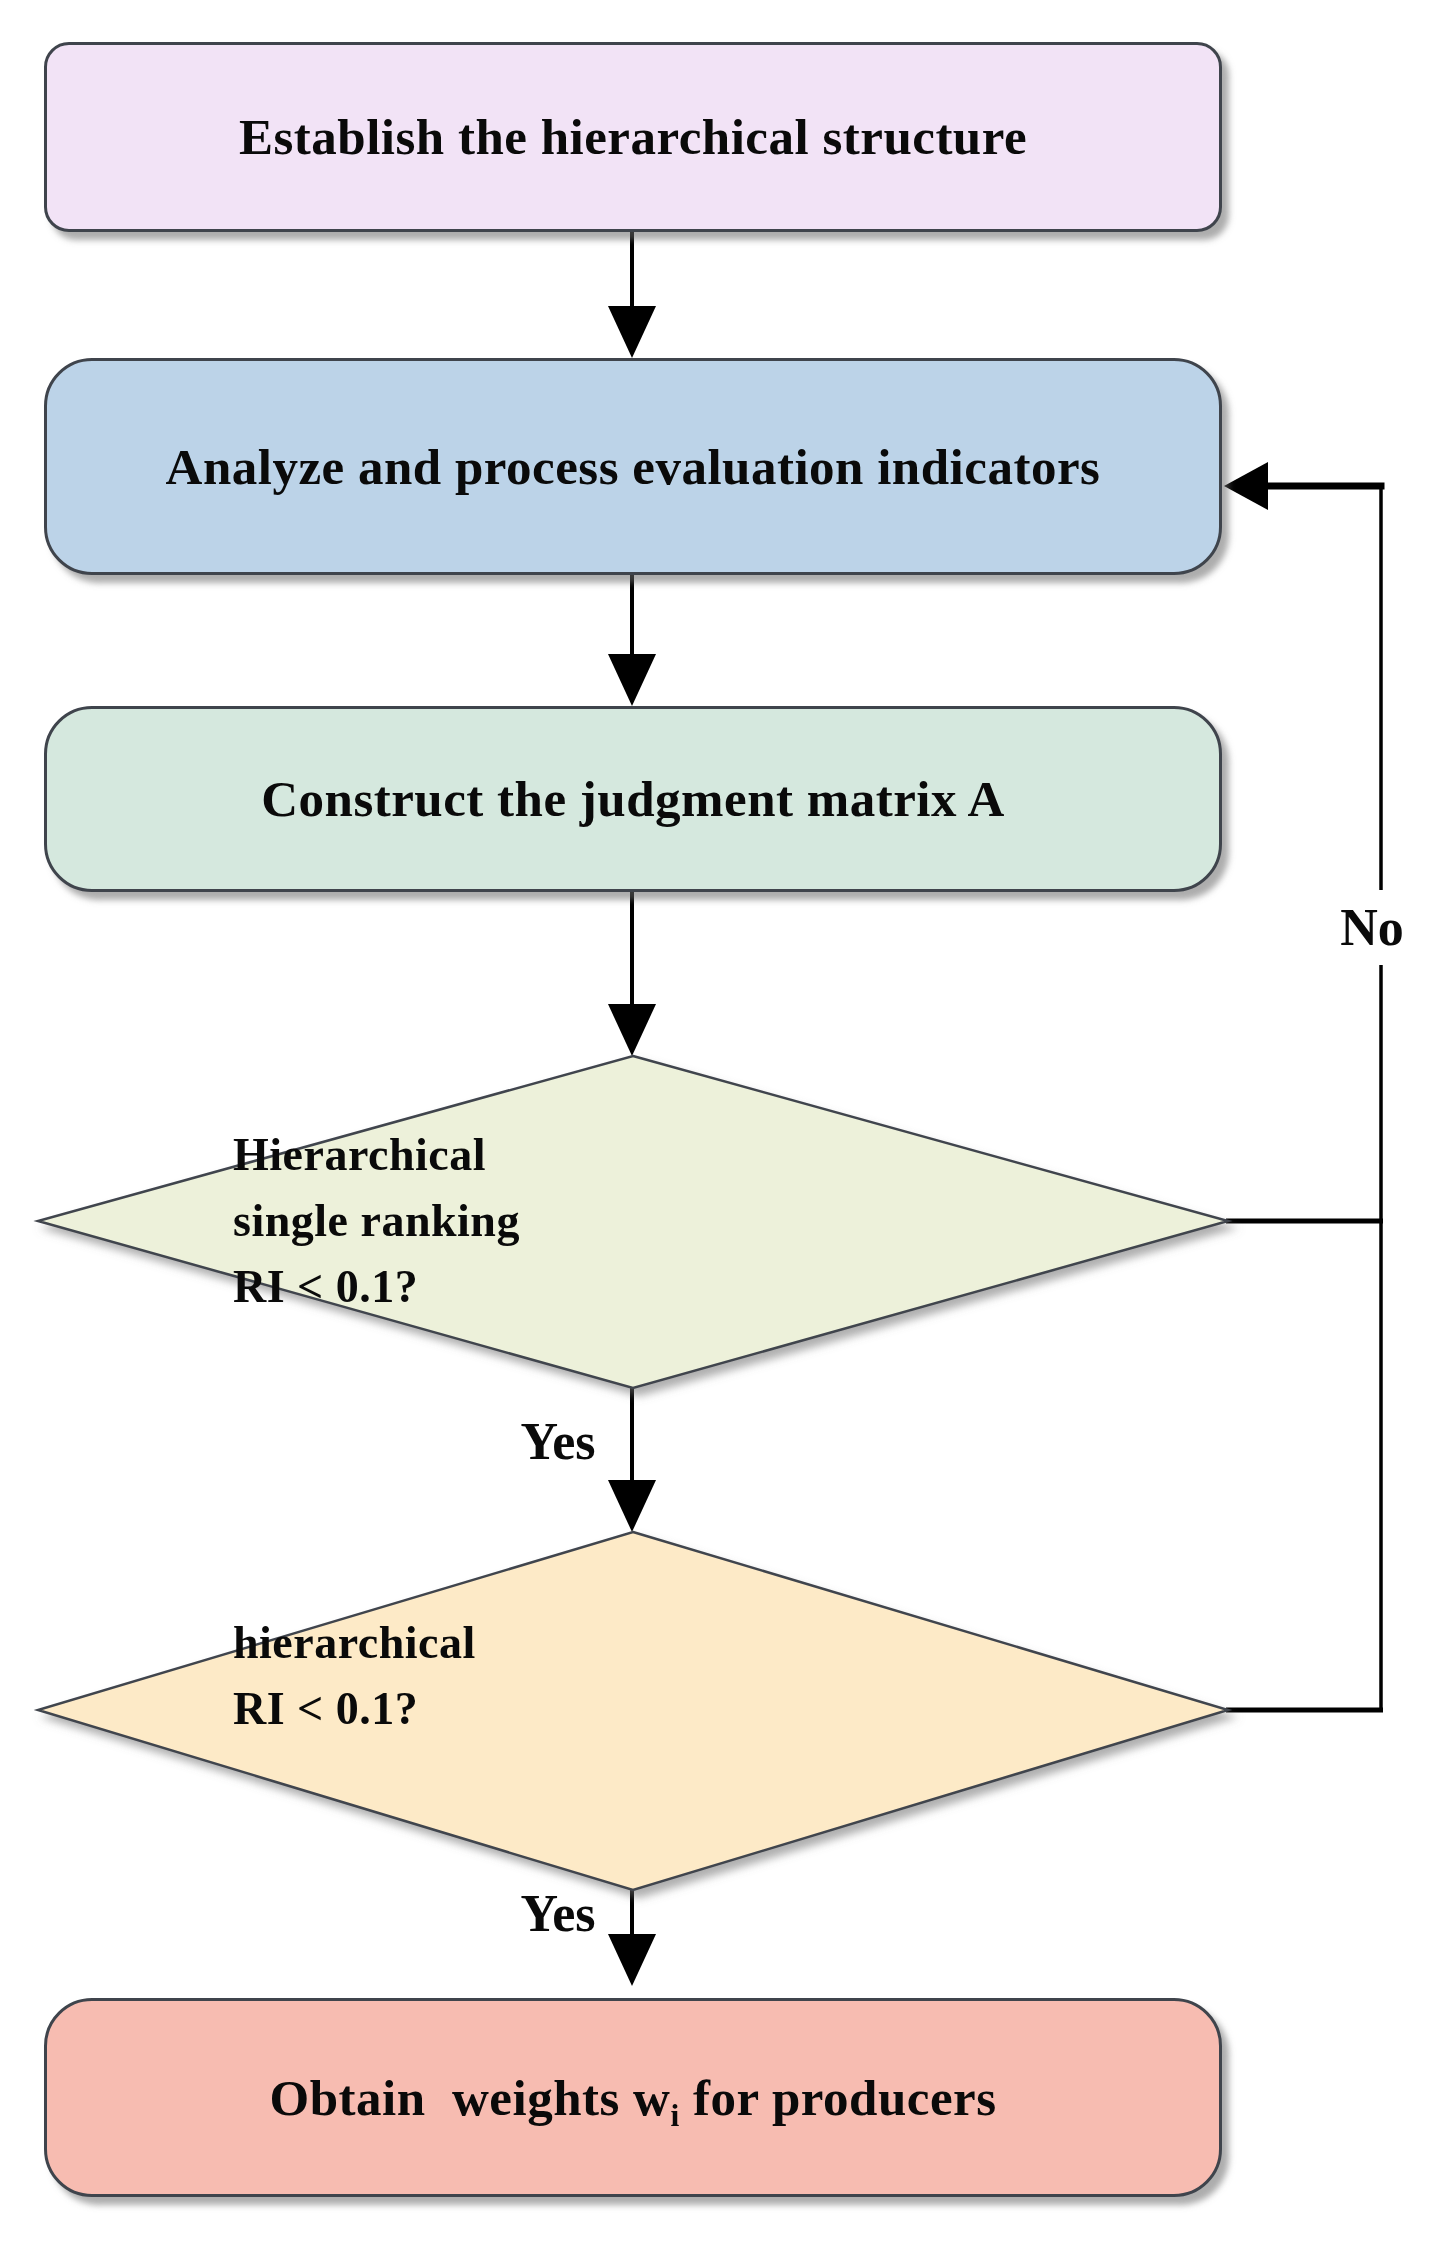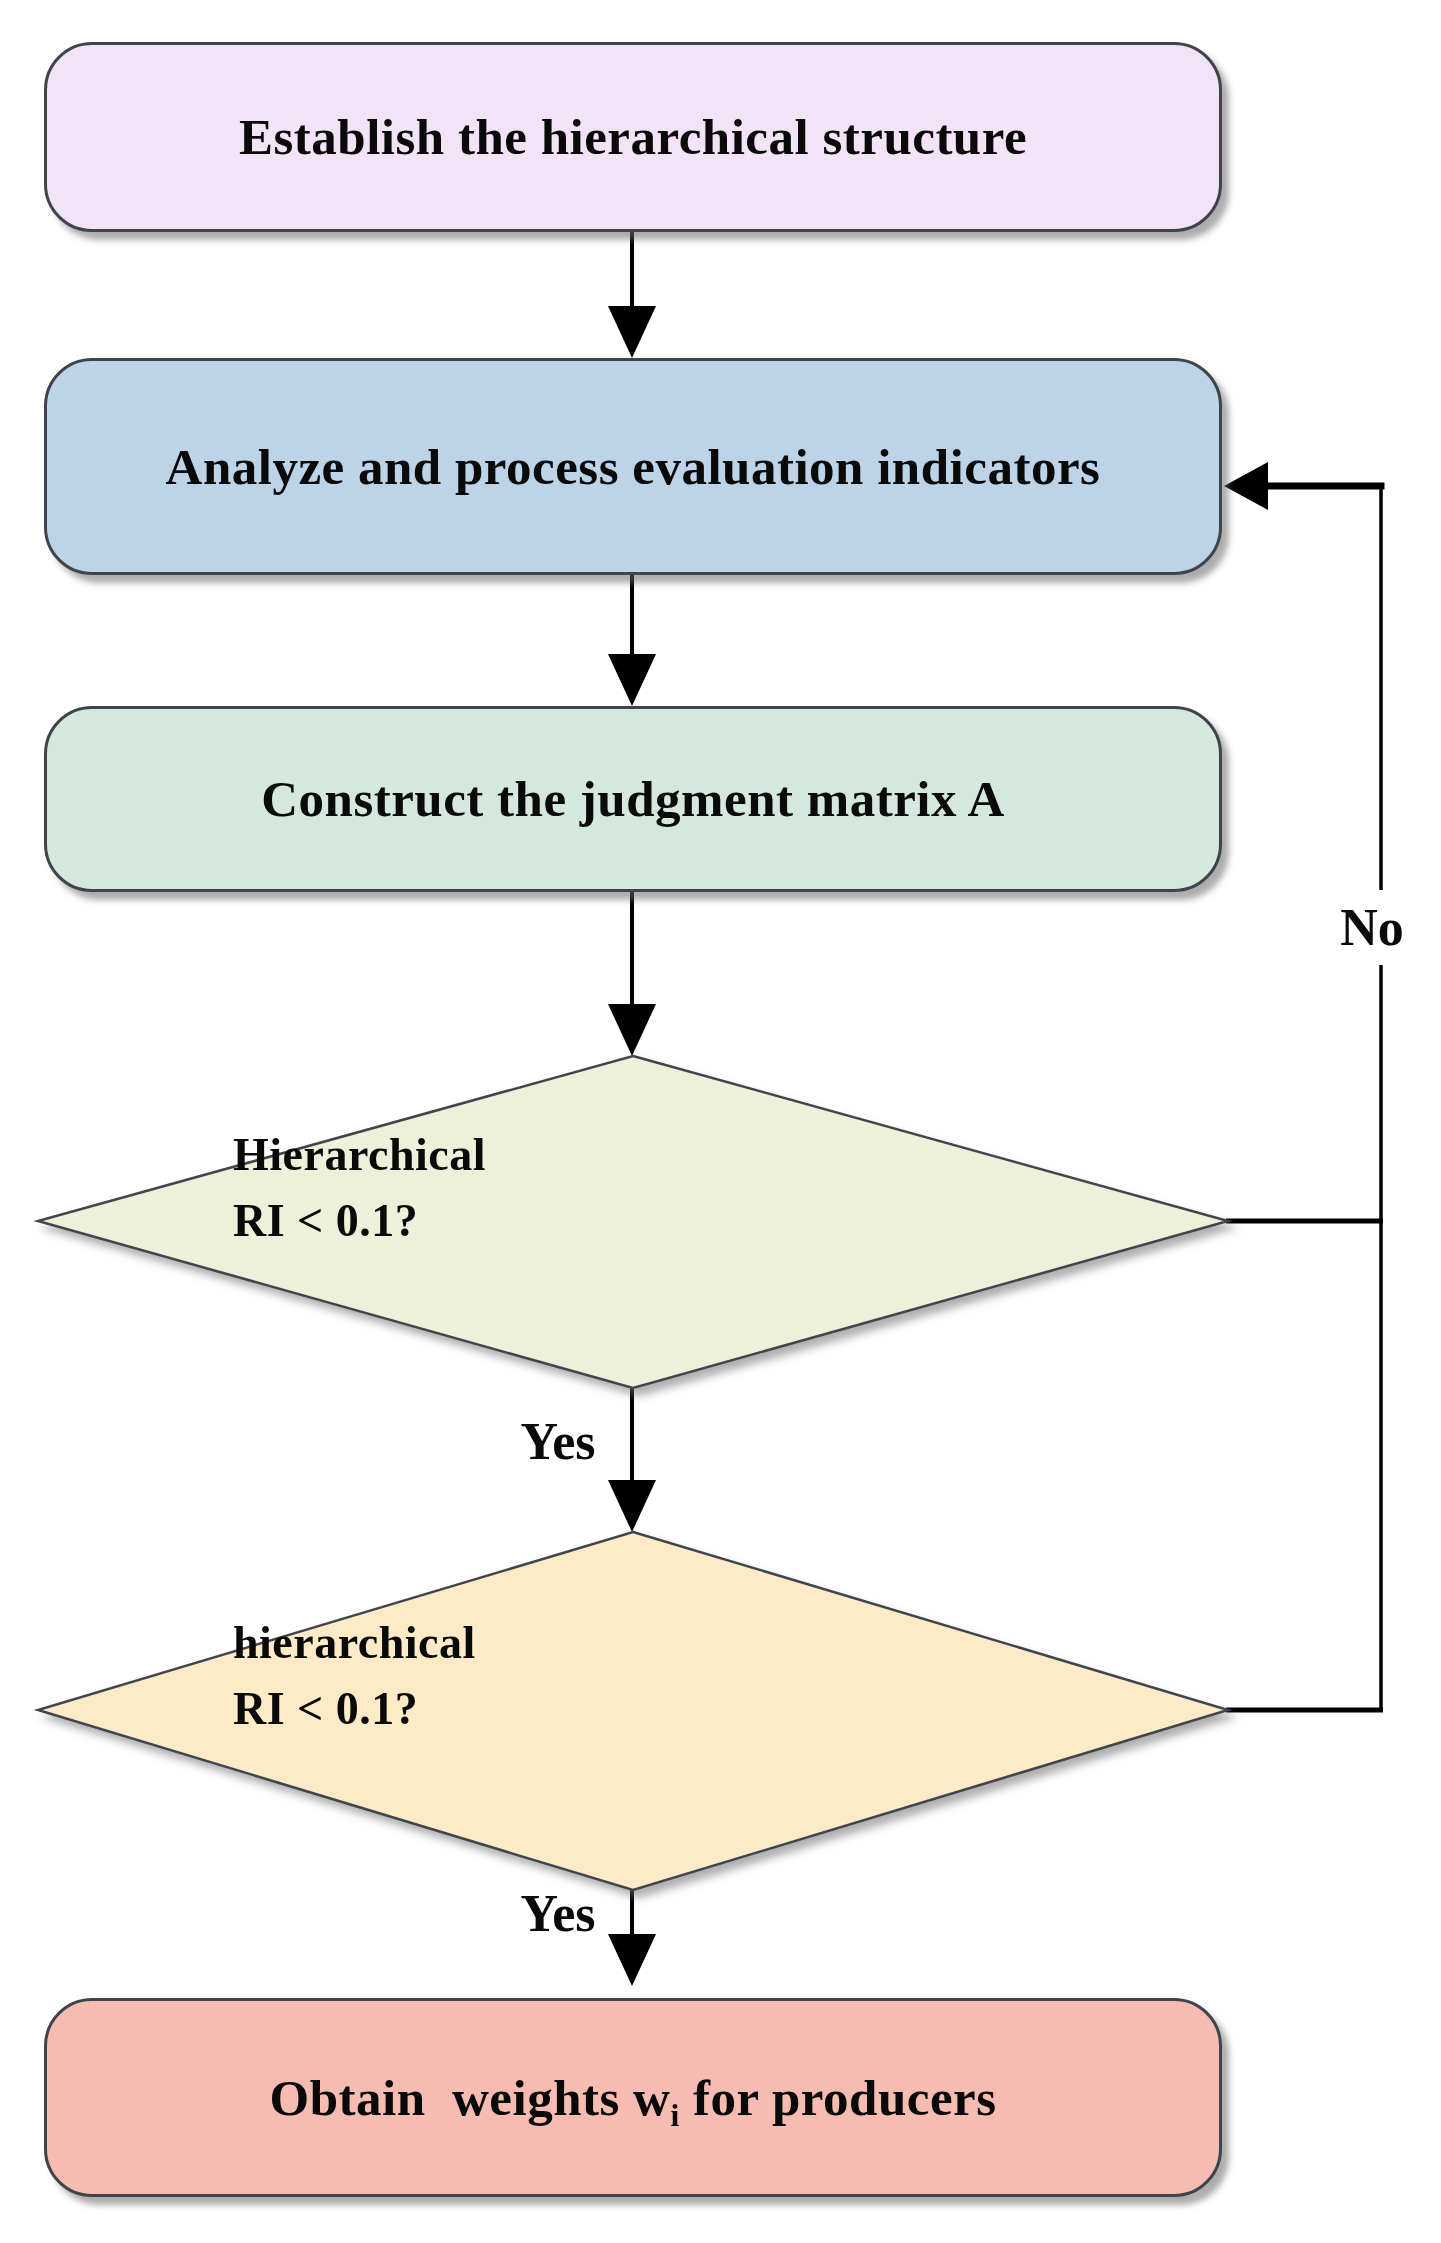--- a/index.html
+++ b/index.html
@@ -26,21 +26,21 @@
     box-shadow: 7px 8px 6px rgba(105,105,105,0.55);
     display: flex;
     align-items: center;
     justify-content: center;
     font-weight: bold;
     font-size: 51px;
     color: #0a0a0a;
     text-align: center;
     letter-spacing: 0.5px;
   }
-  #box-establish { top: 42px;   height: 190px; }
+  #box-establish { top: 42px;   height: 190px; border-radius: 25px; }
   #box-analyze   { top: 358px;  height: 217px; }
   #box-construct { top: 706px;  height: 186px; }
   #box-obtain    { top: 1986px; height: 199px; margin-top: 12px; }
   .obtain-label { white-space: pre-wrap; }
   .obtain-label sub { font-size: 0.62em; line-height: 0; }
   .dtext {
     position: absolute;
     left: 233px;
     width: 800px;
     text-align: left;
@@ -113,20 +113,21 @@
   <div class="pbox" id="box-construct" style="background-color: rgb(213, 232, 222);">
     <span>Construct the judgment matrix A</span>
   </div>
 
   <div class="pbox" id="box-obtain" style="background-color: rgb(247, 188, 177);">
     <span class="obtain-label"><span>Obtain  weights w</span><sub>i</sub><span> for producers</span></span>
   </div>
 
   <div class="dtext" id="dtext-single">
     <div class="dline">Hierarchical</div>
+    <div class="dline">single ranking</div>
     <div class="dline">RI &lt; 0.1?</div>
   </div>
 
   <div class="dtext" id="dtext-total">
     <div class="dline">hierarchical</div>
     <div class="dline">RI &lt; 0.1?</div>
   </div>
 
   <div class="edge-label" id="label-yes-single">Yes</div>
   <div class="edge-label" id="label-yes-total">Yes</div>

